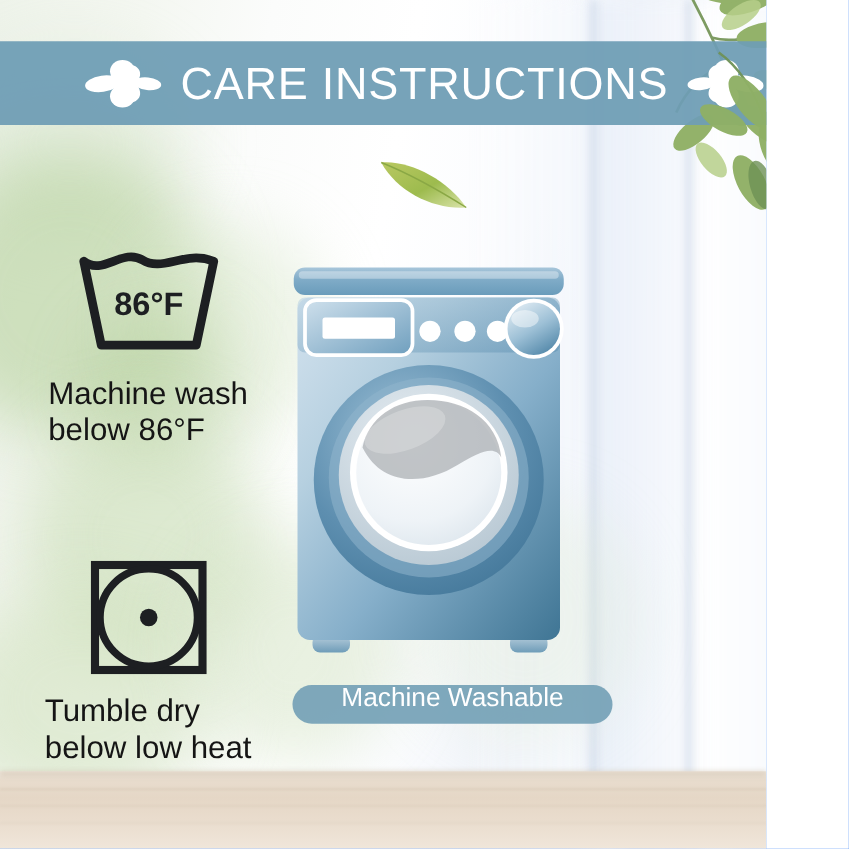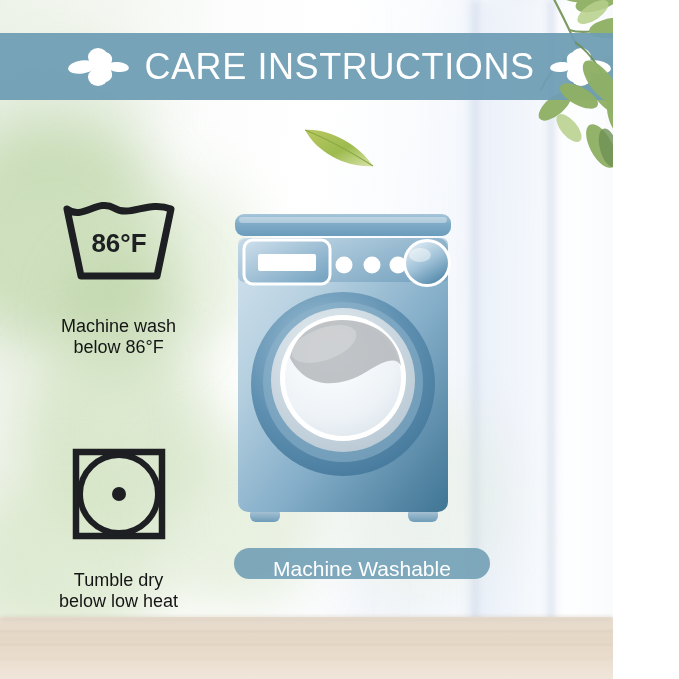--- a/index.html
+++ b/index.html
@@ -63,40 +63,40 @@
     z-index:35;
   }
   .banner-title{
     color:#ffffff;font-size:36px;letter-spacing:.6px;font-weight:400;
     white-space:nowrap;line-height:1;
   }
   .fleur{width:62px;height:44px;flex:0 0 auto;}
   .fleur svg{display:block;width:100%;height:100%;}
 
   
-  .cell{position:absolute;display:flex;flex-direction:column;align-items:center;z-index:20;gap:16px;}
+  .cell{position:absolute;display:flex;flex-direction:column;align-items:center;z-index:20;}
   .cell .sym{display:block;}
   .cap{
-    margin-top:8px;text-align:center;color:#151515;
-    font-size:18px;line-height:1.16;white-space:pre-line;letter-spacing:0;
+    margin-top:8px;color:#151515;
+    font-size:25px;line-height:1.16;white-space:pre-line;letter-spacing:0;
   }
   #cell-wash   {left:16px;  top:196px; width:205px;}
   #cell-bleach {left:470px; top:196px; width:200px;}
   #cell-dry    {left:16px;  top:446px; width:205px;}
   #cell-iron   {left:470px; top:446px; width:200px;}
 
   
   .machine{position:absolute;left:232px;top:212px;width:222px;height:320px;z-index:25;}
   .machine svg{display:block;width:100%;height:100%;}
 
   
   .badge{
     position:absolute;left:234px;top:548px;width:256px;height:31px;
     background:rgba(117,161,183,.93);border-radius:16px;
-    display:flex;align-items:flex-end;justify-content:center;z-index:30;
+    display:flex;align-items:flex-start;justify-content:center;z-index:30;
   }
   .badge-label{color:#fff;font-size:21px;line-height:1;white-space:nowrap;}
 </style>
 </head>
 <body>
 
 <div id="stage">
 
   <div class="bg bg-base"></div>
 

